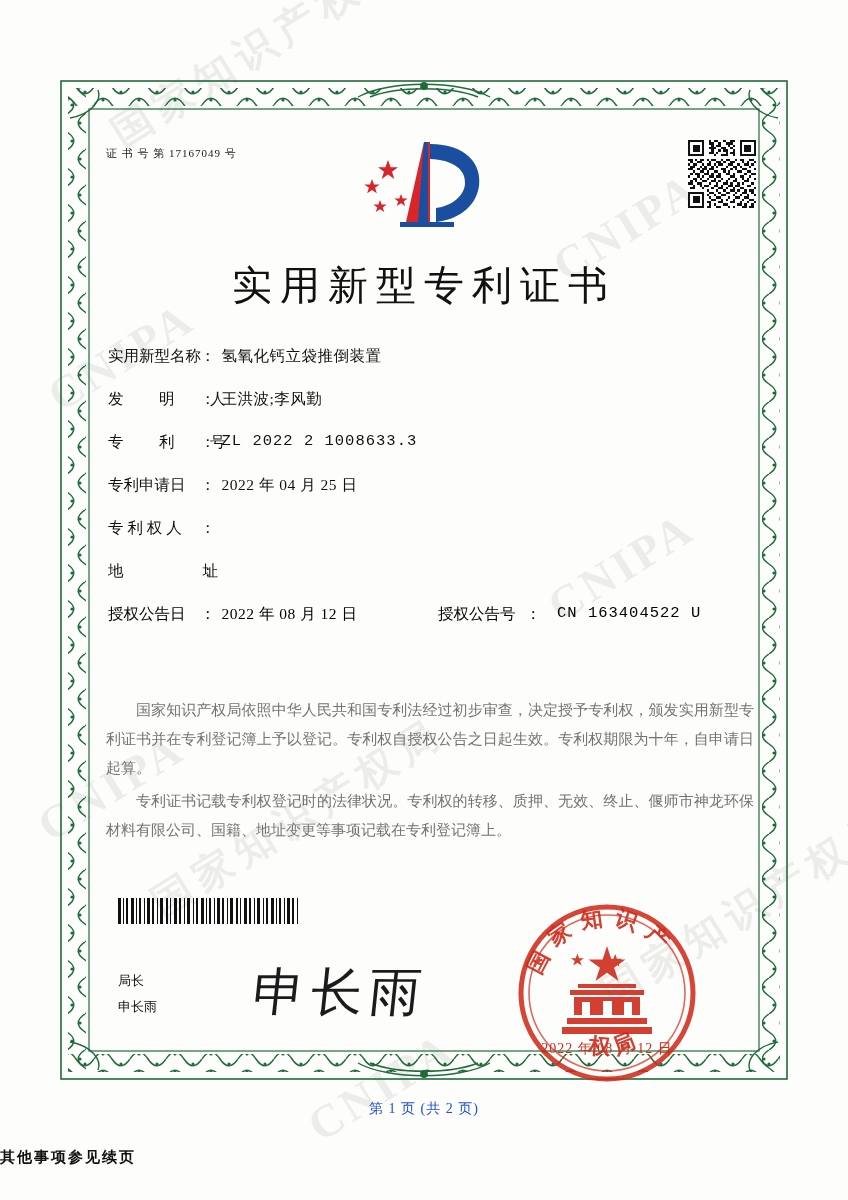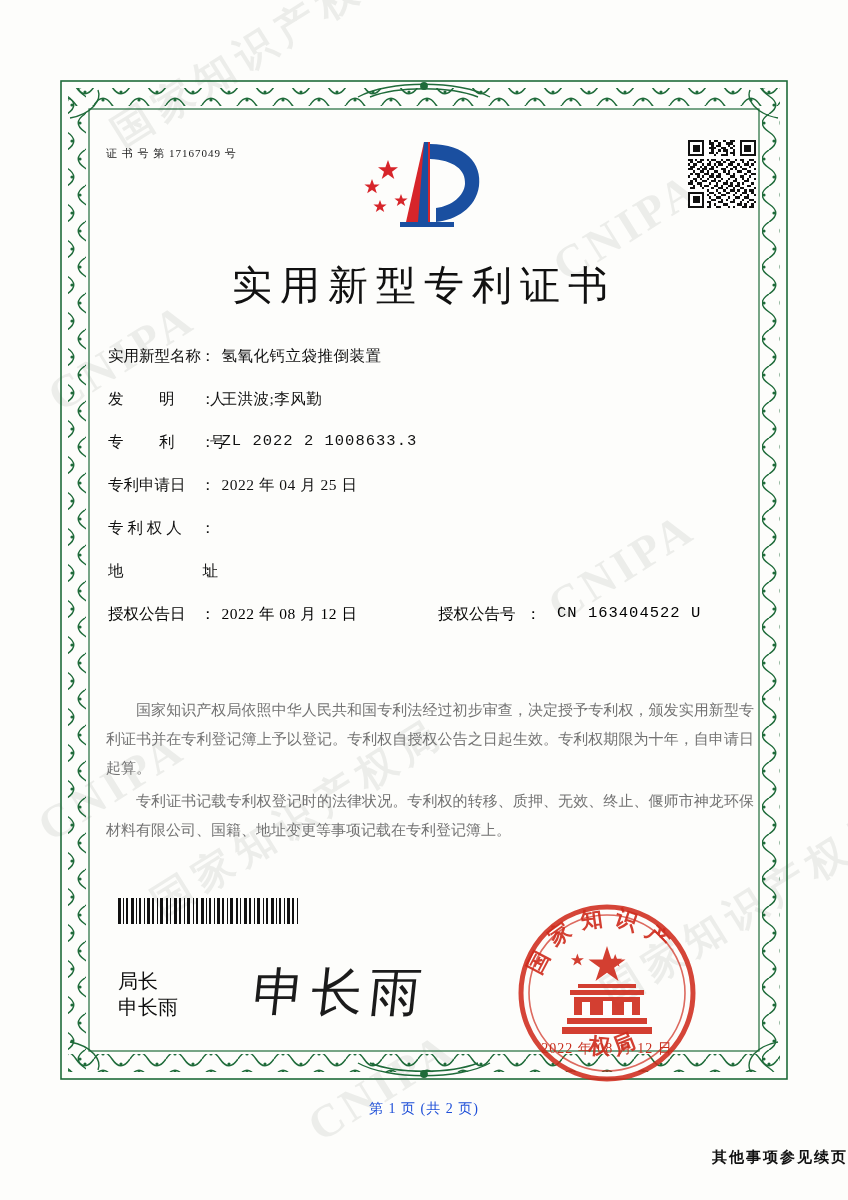--- a/index.html
+++ b/index.html
@@ -144,21 +144,21 @@
     left: 60px;
     top: 820px;
     height: 26px;
     width: 230px;
   }
 
   #signature-block {
     position: absolute;
     left: 60px;
     top: 890px;
-    font-size: 20px;
+    font-size: 13px;
     line-height: 26px;
     color: #111;
     font-family: Liberation Sans, sans-serif;
   }
 
   #handwriting {
     position: absolute;
     left: 195px;
     top: 880px;
     font-size: 52px;
@@ -198,27 +198,26 @@
     color: #1d4ed8;
     font-family: "Liberation Serif", serif;
     letter-spacing: 1px;
   }
 
   #footer-note {
     position: absolute;
     left: 0;
     right: 0;
     top: 1148px;
-    text-align: right;
+    text-align: left;
     font-size: 15px;
     font-weight: bold;
     color: #111;
     font-family: "Liberation Serif", serif;
     letter-spacing: 2px;
-    padding-left: 44px;
   }
 </style>
 </head>
 <body>
 
 <div id="page">
 
   <div class="wm" style="left:40px; top:330px;">CNIPA</div>
   <div class="wm" style="left:545px; top:200px;">CNIPA</div>
   <div class="wm" style="left:540px; top:540px;">CNIPA</div>

